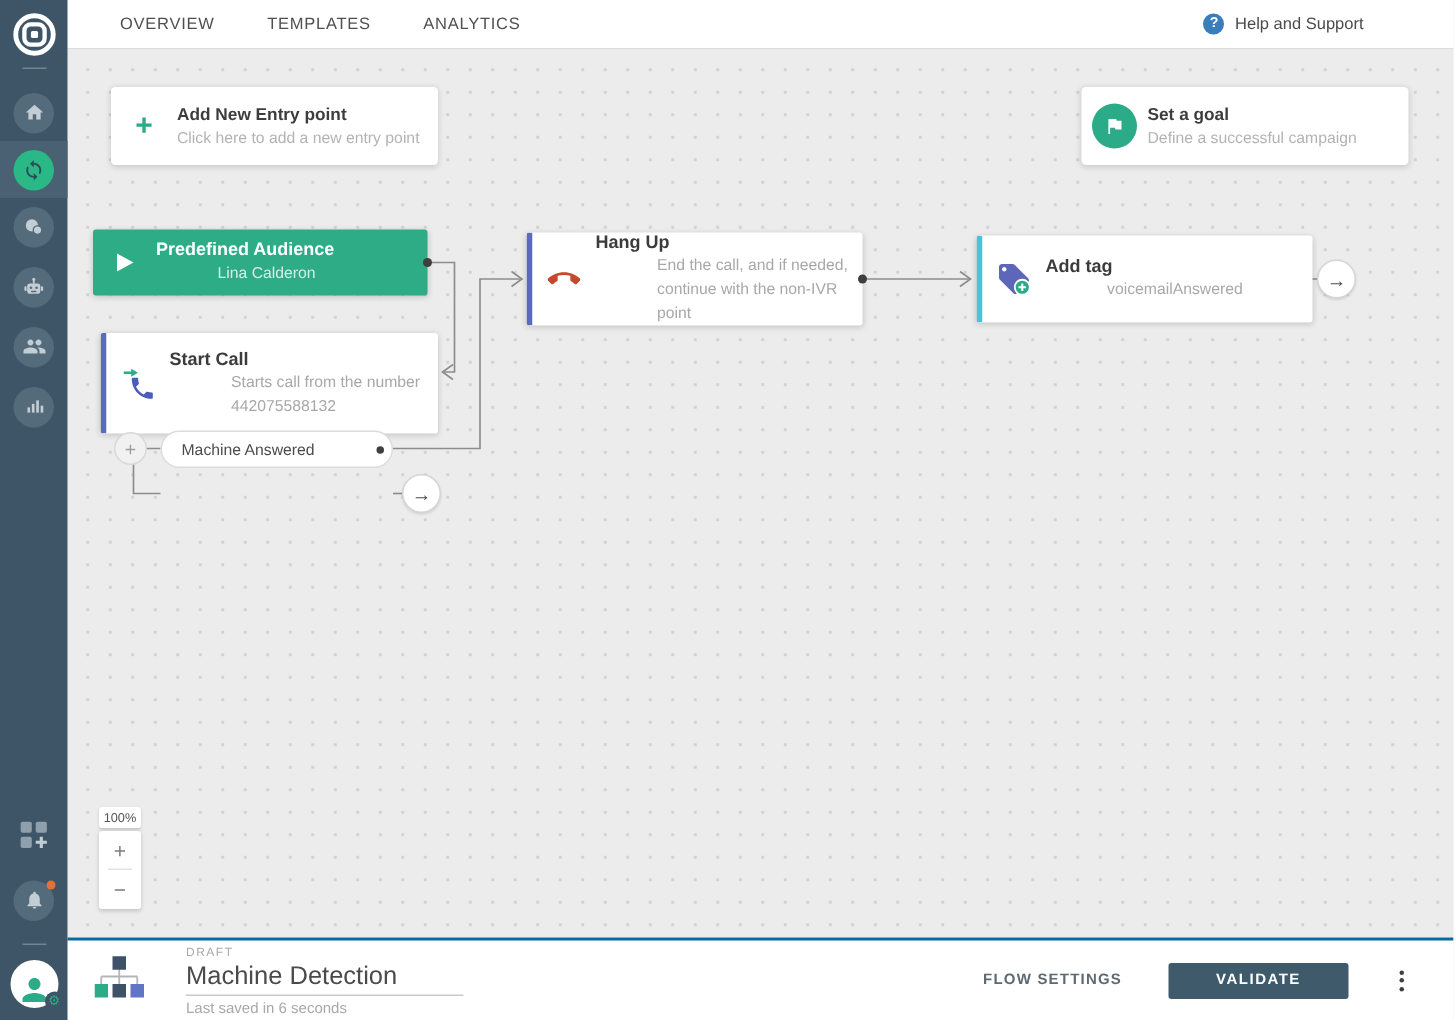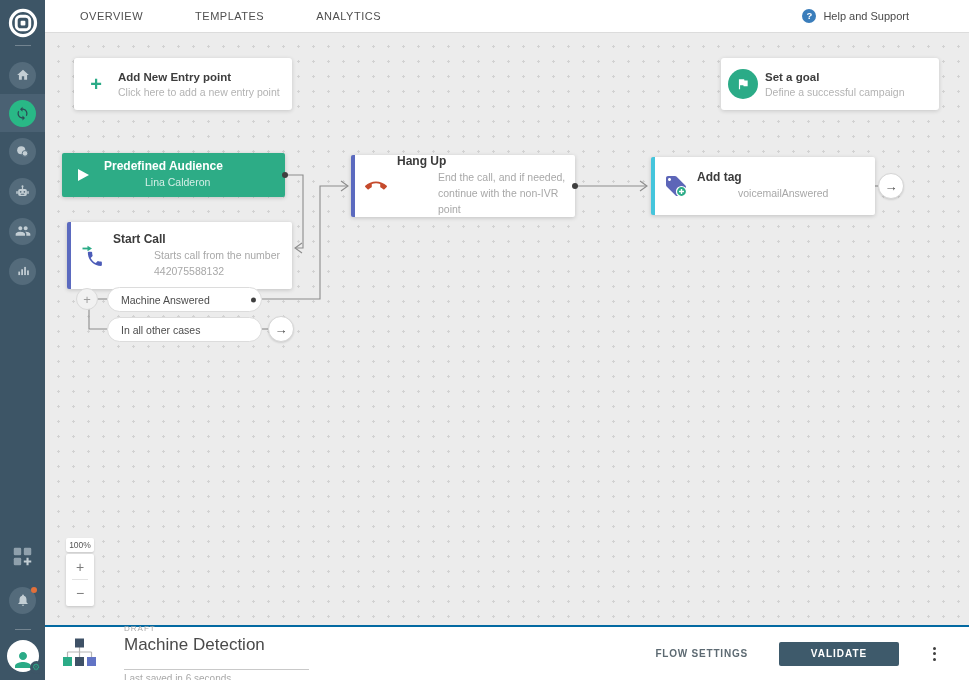--- a/index.html
+++ b/index.html
@@ -25,21 +25,21 @@
   .sb-bell { position:relative; }
   .bell-dot { position:absolute; top:0px; right:-1px; width:6px; height:6px; border-radius:50%; background:#e2703a; }
   .sb-avatar-wrap { position:relative; width:32px; height:32px; margin:10px 0 8px; }
   .sb-avatar { width:32px; height:32px; border-radius:50%; background:#fff; display:flex; align-items:flex-end; justify-content:center; overflow:hidden; }
   .avatar-gear { position:absolute; bottom:-2px; right:-4px; width:13px; height:13px; border-radius:50%; background:#3d5566; color:#2bab87; font-size:9px; line-height:13px; text-align:center; }
   
   .topbar {
     position:absolute; left:45px; top:0; right:0; height:33px; background:#fff;
     border-bottom:1px solid #dcdcdc; display:flex; align-items:center; z-index:20;
   }
-  .tabs { display:flex; gap:52px; margin-left:35px; }
+  .tabs { display:flex; gap:35px; margin-left:35px; }
   .tab { font-size:11px; letter-spacing:.5px; color:#4f4f4f; cursor:pointer; }
   .help { margin-left:auto; margin-right:60px; display:flex; align-items:center; gap:7px; cursor:pointer; }
   .help-icon { width:14px; height:14px; border-radius:50%; background:#3a7dbb; color:#fff; font-size:9.5px; font-weight:bold; text-align:center; line-height:14px; }
   .help-label { font-size:11px; color:#4a4a4a; }
   
   .canvas {
     position:absolute; left:45px; top:33px; right:0; bottom:55px;
     background-color:#ececec;
     background-image: radial-gradient(circle, #d2d2d2 1px, transparent 1.3px);
     background-size: 15px 15px; background-position: 6px 6px;
@@ -98,21 +98,21 @@
   .zoom-btn { width:100%; height:25px; display:flex; align-items:center; justify-content:center; font-size:14px; color:#7c7c7c; cursor:pointer; }
   .zoom-sep { width:16px; height:1px; background:#e3e3e3; }
   
   .footer {
     position:absolute; left:45px; right:0; bottom:0; height:55px; background:#fff;
     border-top:2px solid #0369a1; display:flex; align-items:center; padding:0 30px 0 18px; z-index:20;
   }
   .flow-icon { margin-right:28px; margin-top:2px; }
   .flow-meta { display:flex; flex-direction:column; }
   .flow-status { font-size:8px; letter-spacing:1px; color:#a9a9a9; margin-bottom:2px; }
-  .flow-name { font-size:17px; color:#4a4a4a; border-bottom:1px solid #c9c9c9; min-width:185px; padding-bottom:14px; cursor:text; }
+  .flow-name { font-size:17px; color:#4a4a4a; border-bottom:1px solid #c9c9c9; min-width:185px; padding-bottom:2px; cursor:text; }
   .flow-saved { font-size:10px; color:#a9a9a9; margin-top:3px; }
   .footer-spacer { flex:1; }
   .flow-settings { font-size:10px; font-weight:bold; letter-spacing:.8px; color:#5d6a72; cursor:pointer; margin-right:31px; }
   .validate-btn {
     width:120px; height:24px; background:#3e5a6b; color:#fff; border:none; border-radius:2px;
     font-family:"Liberation Sans",sans-serif; font-size:10px; font-weight:bold; letter-spacing:1px; cursor:pointer; margin-right:31px;
   }
   .kebab { display:flex; flex-direction:column; gap:2.5px; cursor:pointer; padding:3px; }
   .kebab span { width:3px; height:3px; border-radius:50%; background:#3f3f3f; }
 </style>
@@ -329,23 +329,20 @@
     <div>
       <div class="node-title">Add tag</div>
       <div class="node-desc">voicemailAnswered</div>
     </div>
   </div>
 
   <div class="pill pill-machine">
     <span>Machine Answered</span>
     <span class="pill-dot"></span>
   </div>
-  <div class="pill pill-other">
-    <span>In all other cases</span>
-  </div>
 
   <div class="plus-circle">+</div>
 
   <div class="arrow-btn arrow-btn-other">
     <span>→</span>
   </div>
   <div class="arrow-btn arrow-btn-addtag">
     <span>→</span>
   </div>
 

